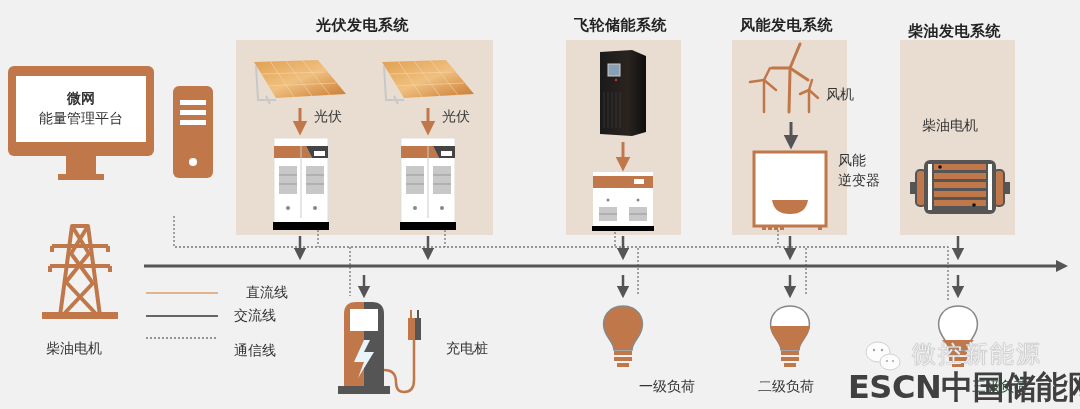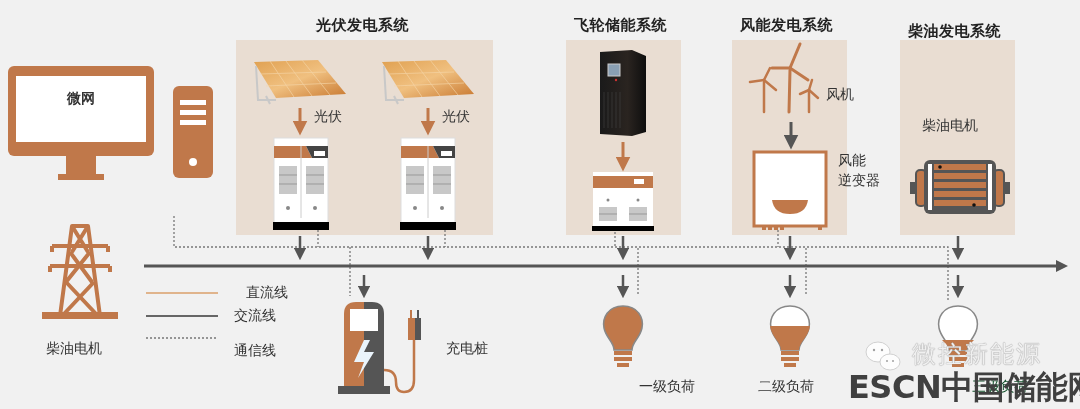--- a/index.html
+++ b/index.html
@@ -256,20 +256,21 @@
     <ellipse cx="890" cy="362" rx="10" ry="8" fill="#fff" stroke="#ccc" stroke-width="1"></ellipse>
     <circle cx="874" cy="350" r="1.2" fill="#999"></circle>
       <circle cx="882" cy="350" r="1.2" fill="#999"></circle>
     <circle cx="887" cy="361" r="1" fill="#999"></circle>
       <circle cx="893" cy="361" r="1" fill="#999"></circle>
   </g>
 </svg>
 
 <div class="monitor-text" style="left:16px; top:88px; width:130px;">
   <div style="font-weight:bold;">微网</div>
+  <div>能量管理平台</div>
 </div>
 
 <div class="label" style="left:46px; top:340px;">柴油电机</div>
 
 <div class="label" style="left:246px; top:284px;">直流线</div>
 <div class="label" style="left:234px; top:307px;">交流线</div>
 <div class="label" style="left:234px; top:329px;margin-top:13px;">通信线</div>
 
 <div class="label" style="left:314px; top:108px;">光伏</div>
 <div class="label" style="left:442px; top:108px;">光伏</div>

